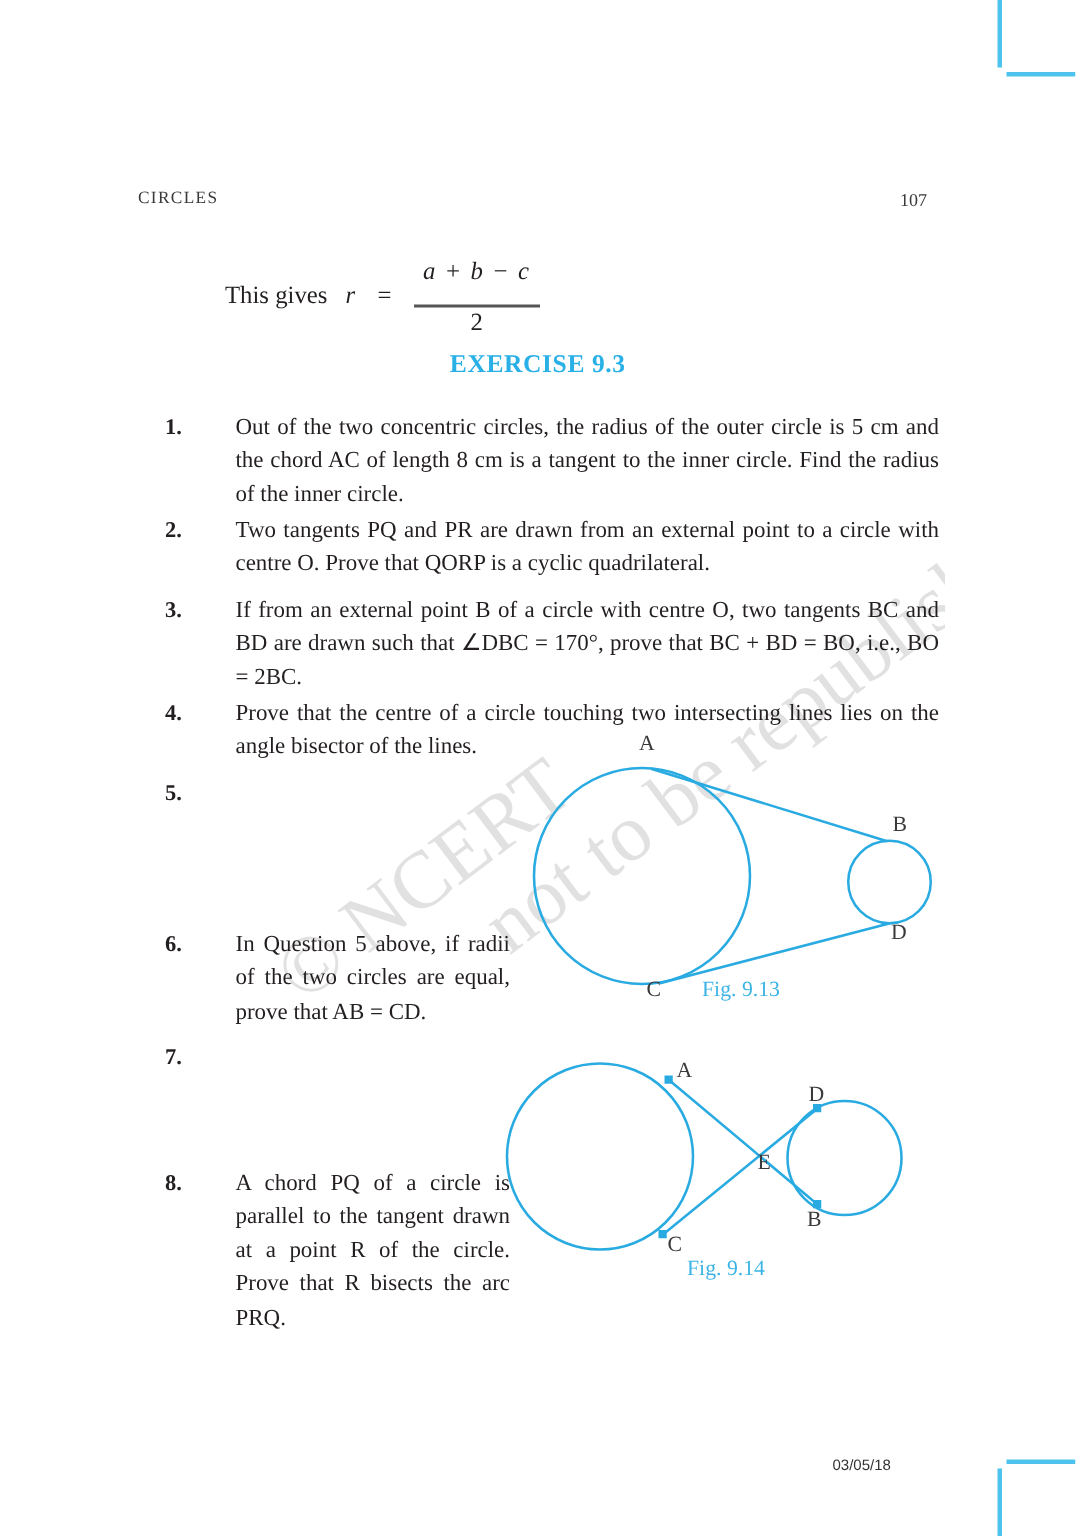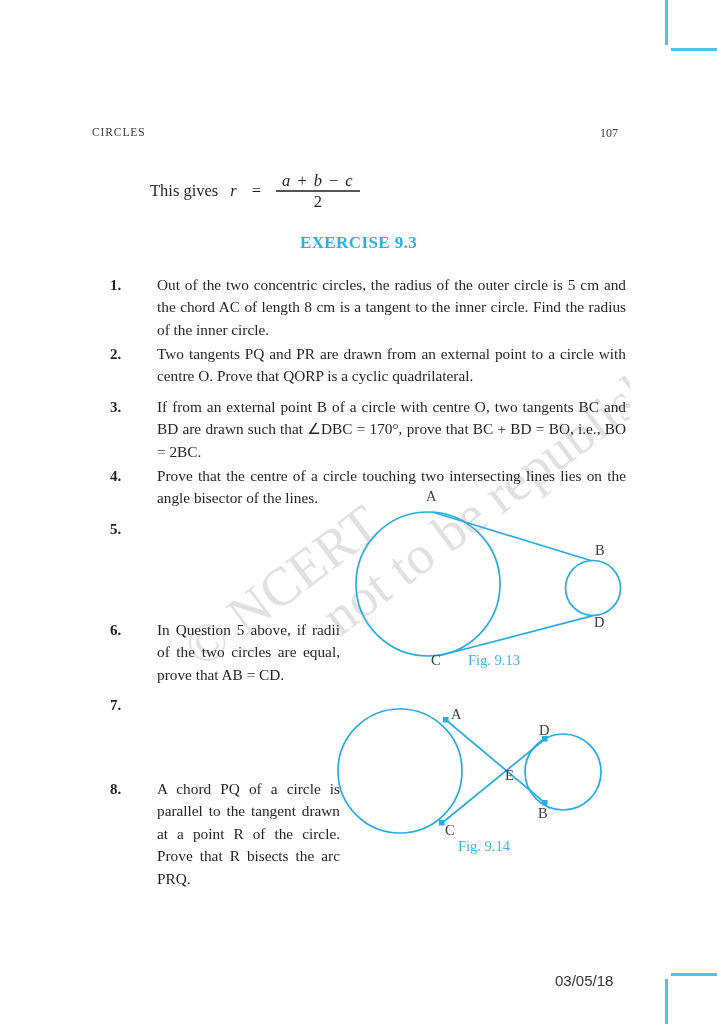--- a/index.html
+++ b/index.html
@@ -49,21 +49,21 @@
     display:flex; align-items:center; gap:12px;
     font-size:16.5px;
   }
   .formula-line .lead { font-size:16.5px; }
   .italic { font-style:italic; }
   .eq { margin:0 3px; }
   .frac {
     display:inline-flex; flex-direction:column; align-items:center;
     vertical-align:middle; line-height:1.05;
   }
-  .frac .num { font-size:16.5px; font-style:italic; padding:0 6px 1px 6px; letter-spacing:1px;}
+  .frac .num { font-size:16.5px; font-style:italic; padding:0 6px 14px 6px; letter-spacing:1px;}
   .frac .bar { height:1.2px; background:#555; width:100%; }
   .frac .den { font-size:16.5px; padding-top:1px; }
 
   
   .ex-heading {
     position:absolute; left:0; top:233px; width:717px;
     text-align:center;
     color:#29b0e6;
     font-weight:bold; font-size:17px;
     letter-spacing:0.4px;
@@ -130,21 +130,21 @@
     transform:rotate(-37deg);
     transform-origin:left top;
   }
   .wm-1 { left:62px;  top:300px; }
   .wm-2 { left:200px; top:268px; }
 
   
   .footer-date {
     position:absolute; left:555px; top:972px;
     font-family:"Liberation Sans", sans-serif;
-    font-size:15px; color:#333;
+    font-size:10px; color:#333;
   }
 </style>
 </head>
 <body>
 
 <div class="page">
 
   <div class="corner-v-top"></div>
   <div class="corner-h-top"></div>
   <div class="corner-h-bot"></div>

